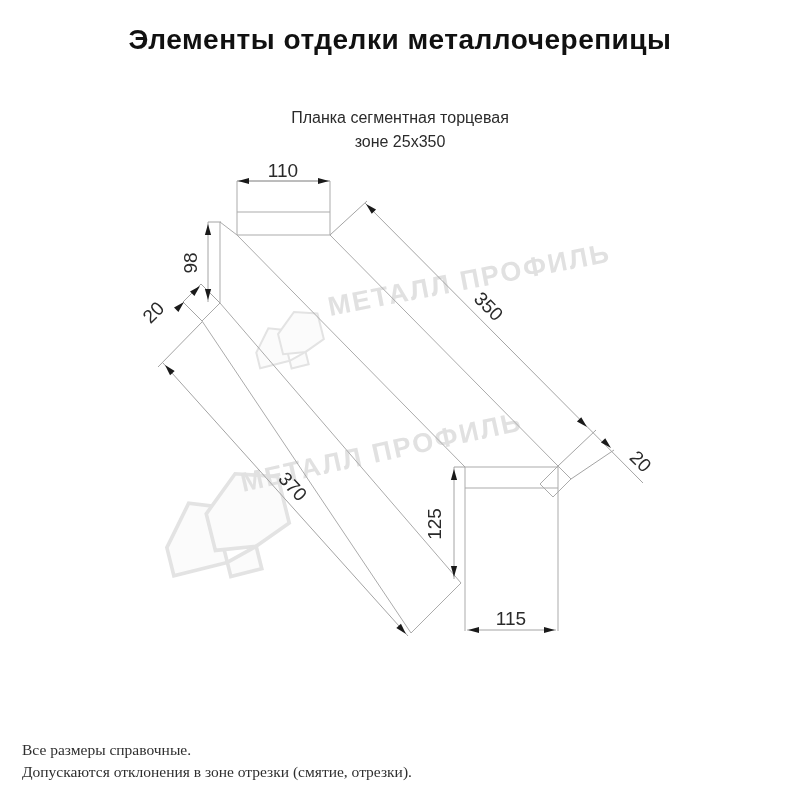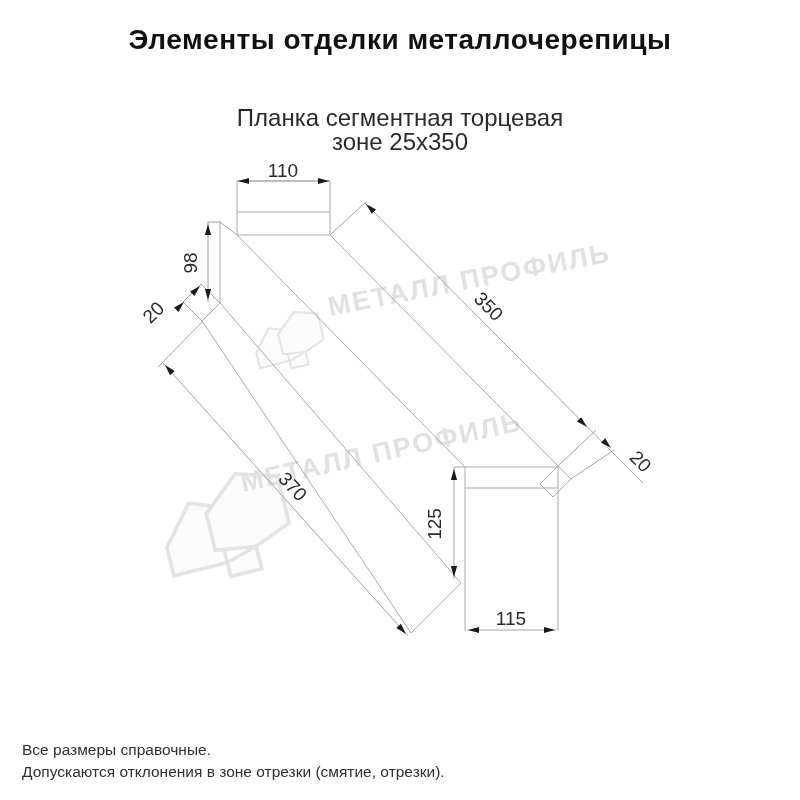--- a/index.html
+++ b/index.html
@@ -1,23 +1,23 @@
 <!DOCTYPE html>
 <html><head>
 <meta charset="utf-8">
 <style>
   html,body{margin:0;padding:0;background:#ffffff;}
   .page{position:relative;width:800px;height:800px;background:#ffffff;overflow:hidden;
         font-family:"Liberation Sans", sans-serif;}
   .title{position:absolute;top:24px;left:0;width:800px;text-align:center;
          font-size:28px;font-weight:bold;color:#111111;letter-spacing:0.5px;}
   .subtitle{position:absolute;top:106px;left:0;width:800px;text-align:center;
-            font-size:24px;color:#2b2b2b;line-height:24px;}
+            font-size:16px;color:#2b2b2b;line-height:24px;}
   .drawing-svg{position:absolute;left:0;top:0;width:800px;height:800px;}
-  .footer{position:absolute;left:22px;top:739px;font-size:15.5px;color:#2f2f2f;line-height:22px;}
+  .footer{position:absolute;left:22px;top:739px;font-size:15.5px;color:#2f2f2f;line-height:22px;font-family:Liberation Serif, serif;}
   .part-line{stroke:#ababab;stroke-width:1;fill:none;}
   .dim-line{stroke:#a4a4a4;stroke-width:1;fill:none;}
   .arrow{fill:#1a1a1a;stroke:none;}
   .dim-label{font-family:"Liberation Sans",sans-serif;font-size:19px;fill:#2a2a2a;
              text-anchor:middle;}
   .wm-text{font-family:"Liberation Sans",sans-serif;font-size:27px;font-weight:bold;
            fill:#e1e1e1;letter-spacing:2px;}
   .wm-logo{stroke:#e3e3e3;stroke-width:2.5;fill:#fbfbfb;}
 </style>
 </head>

